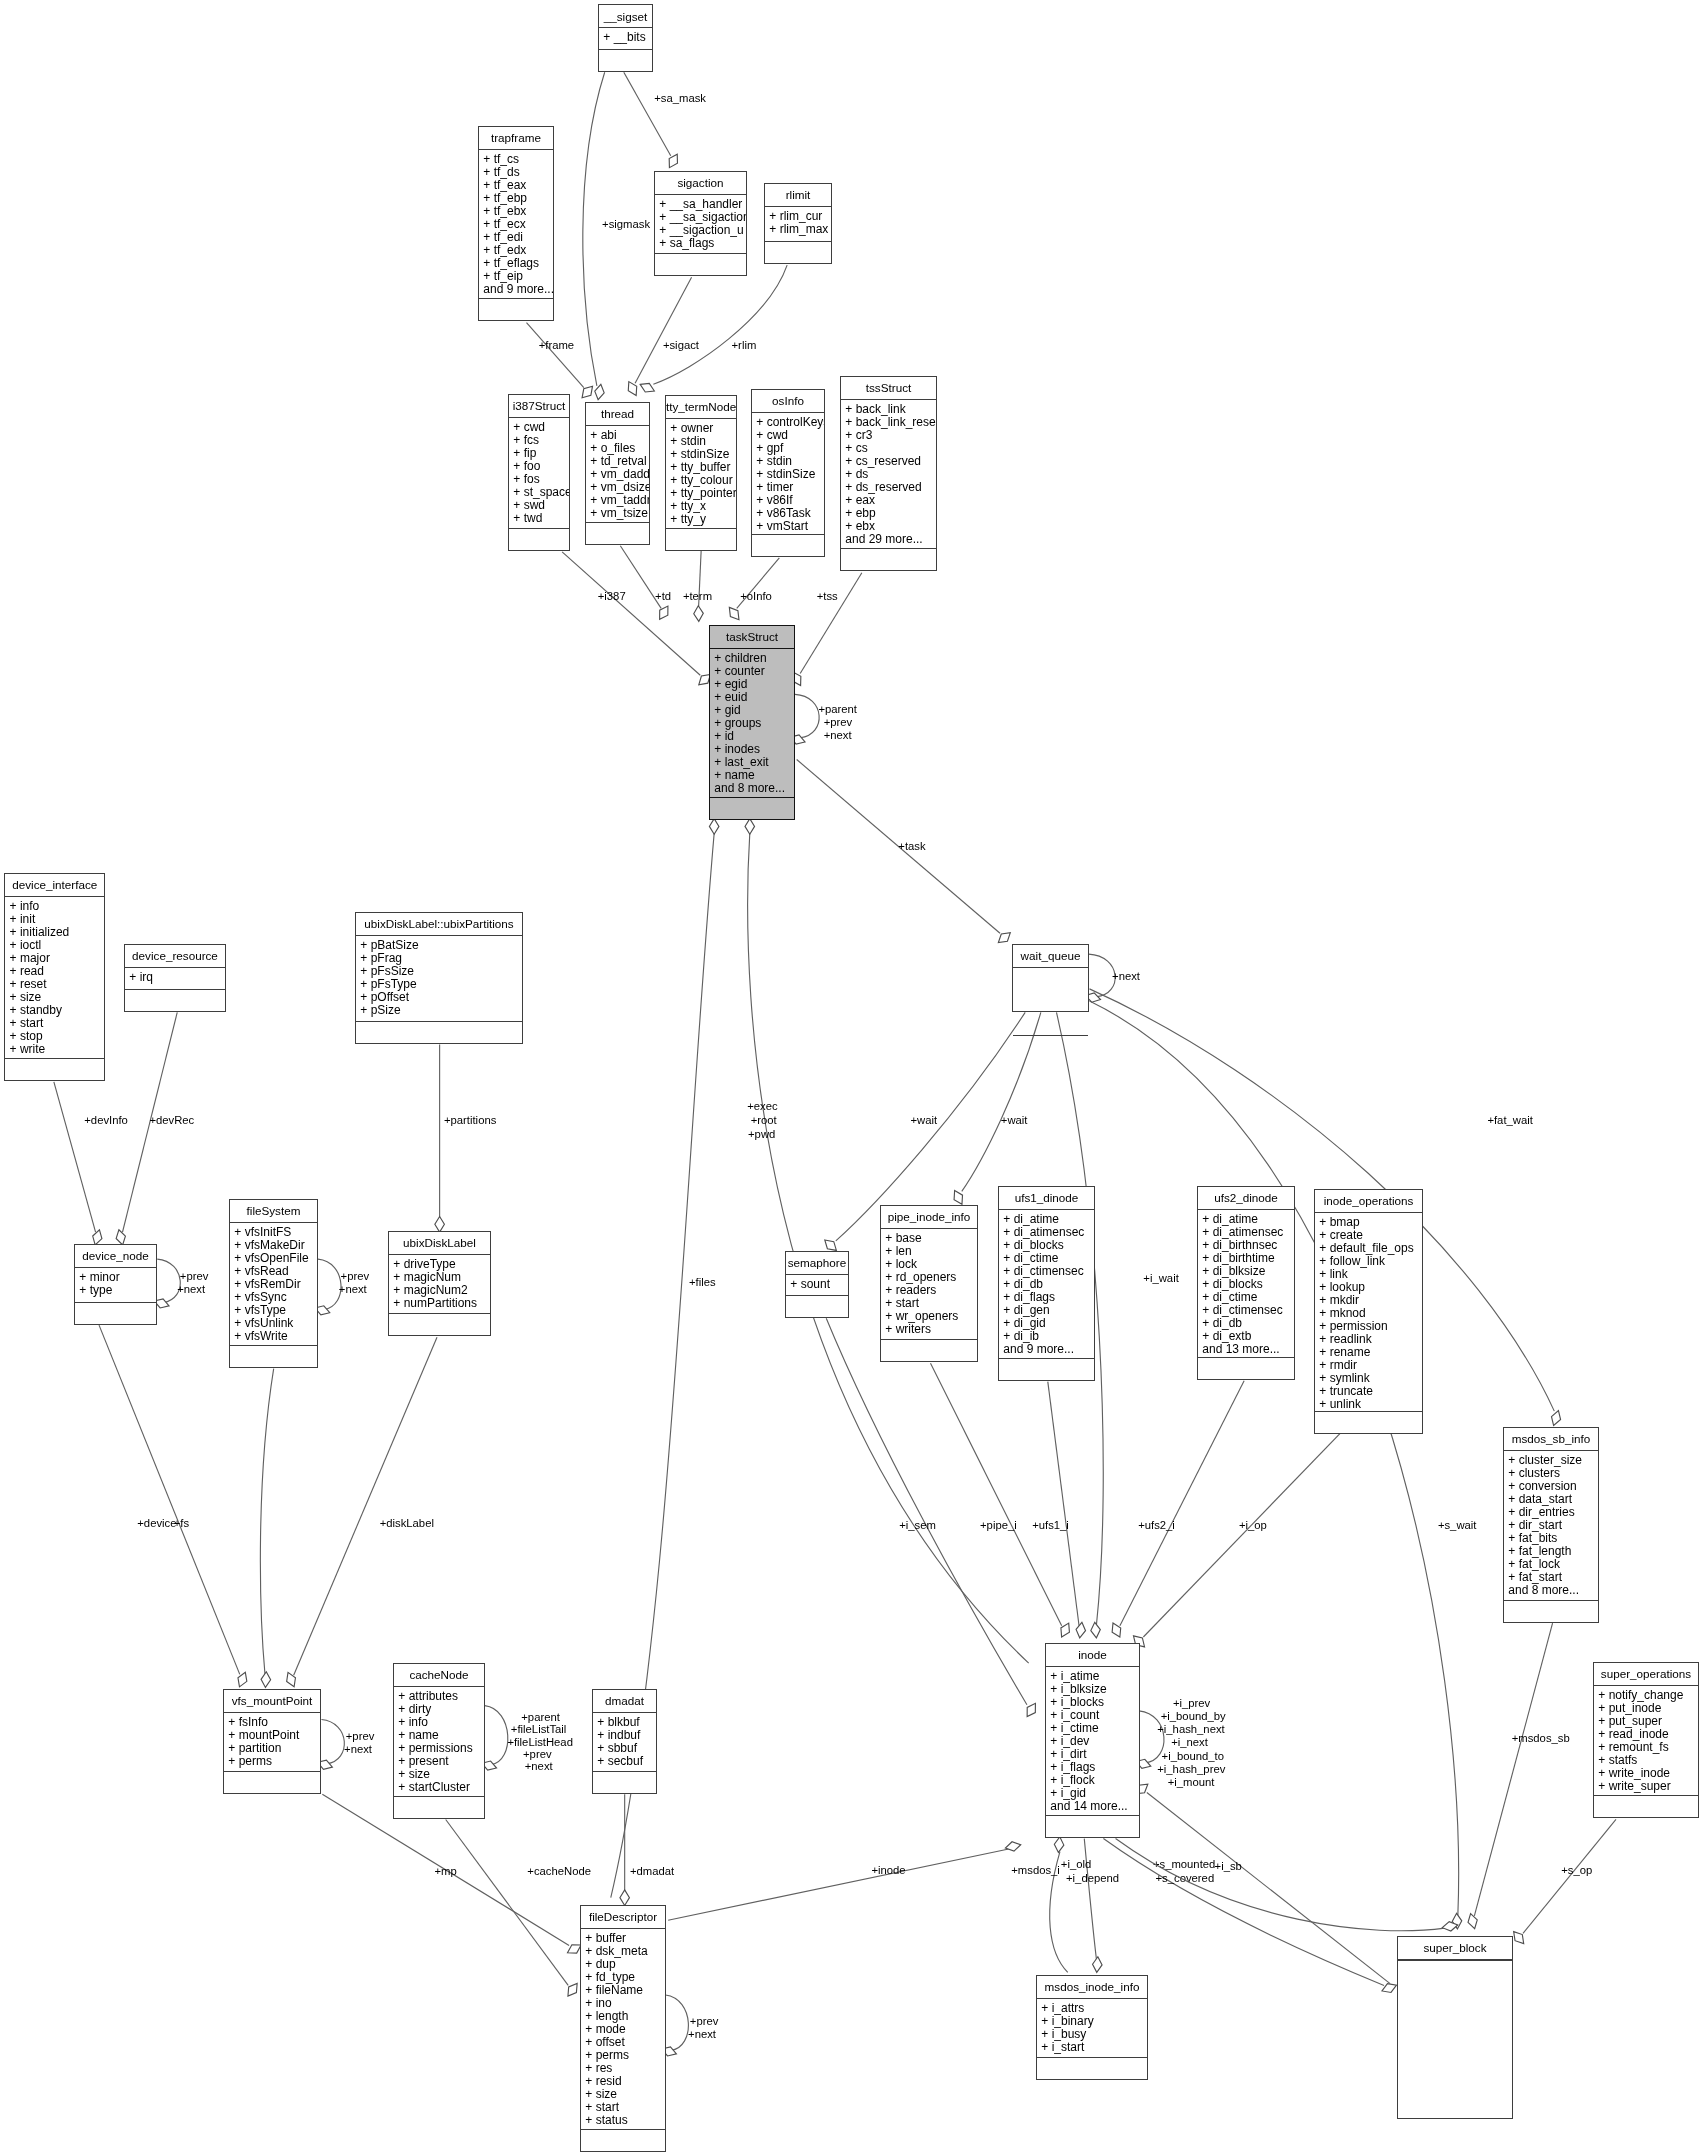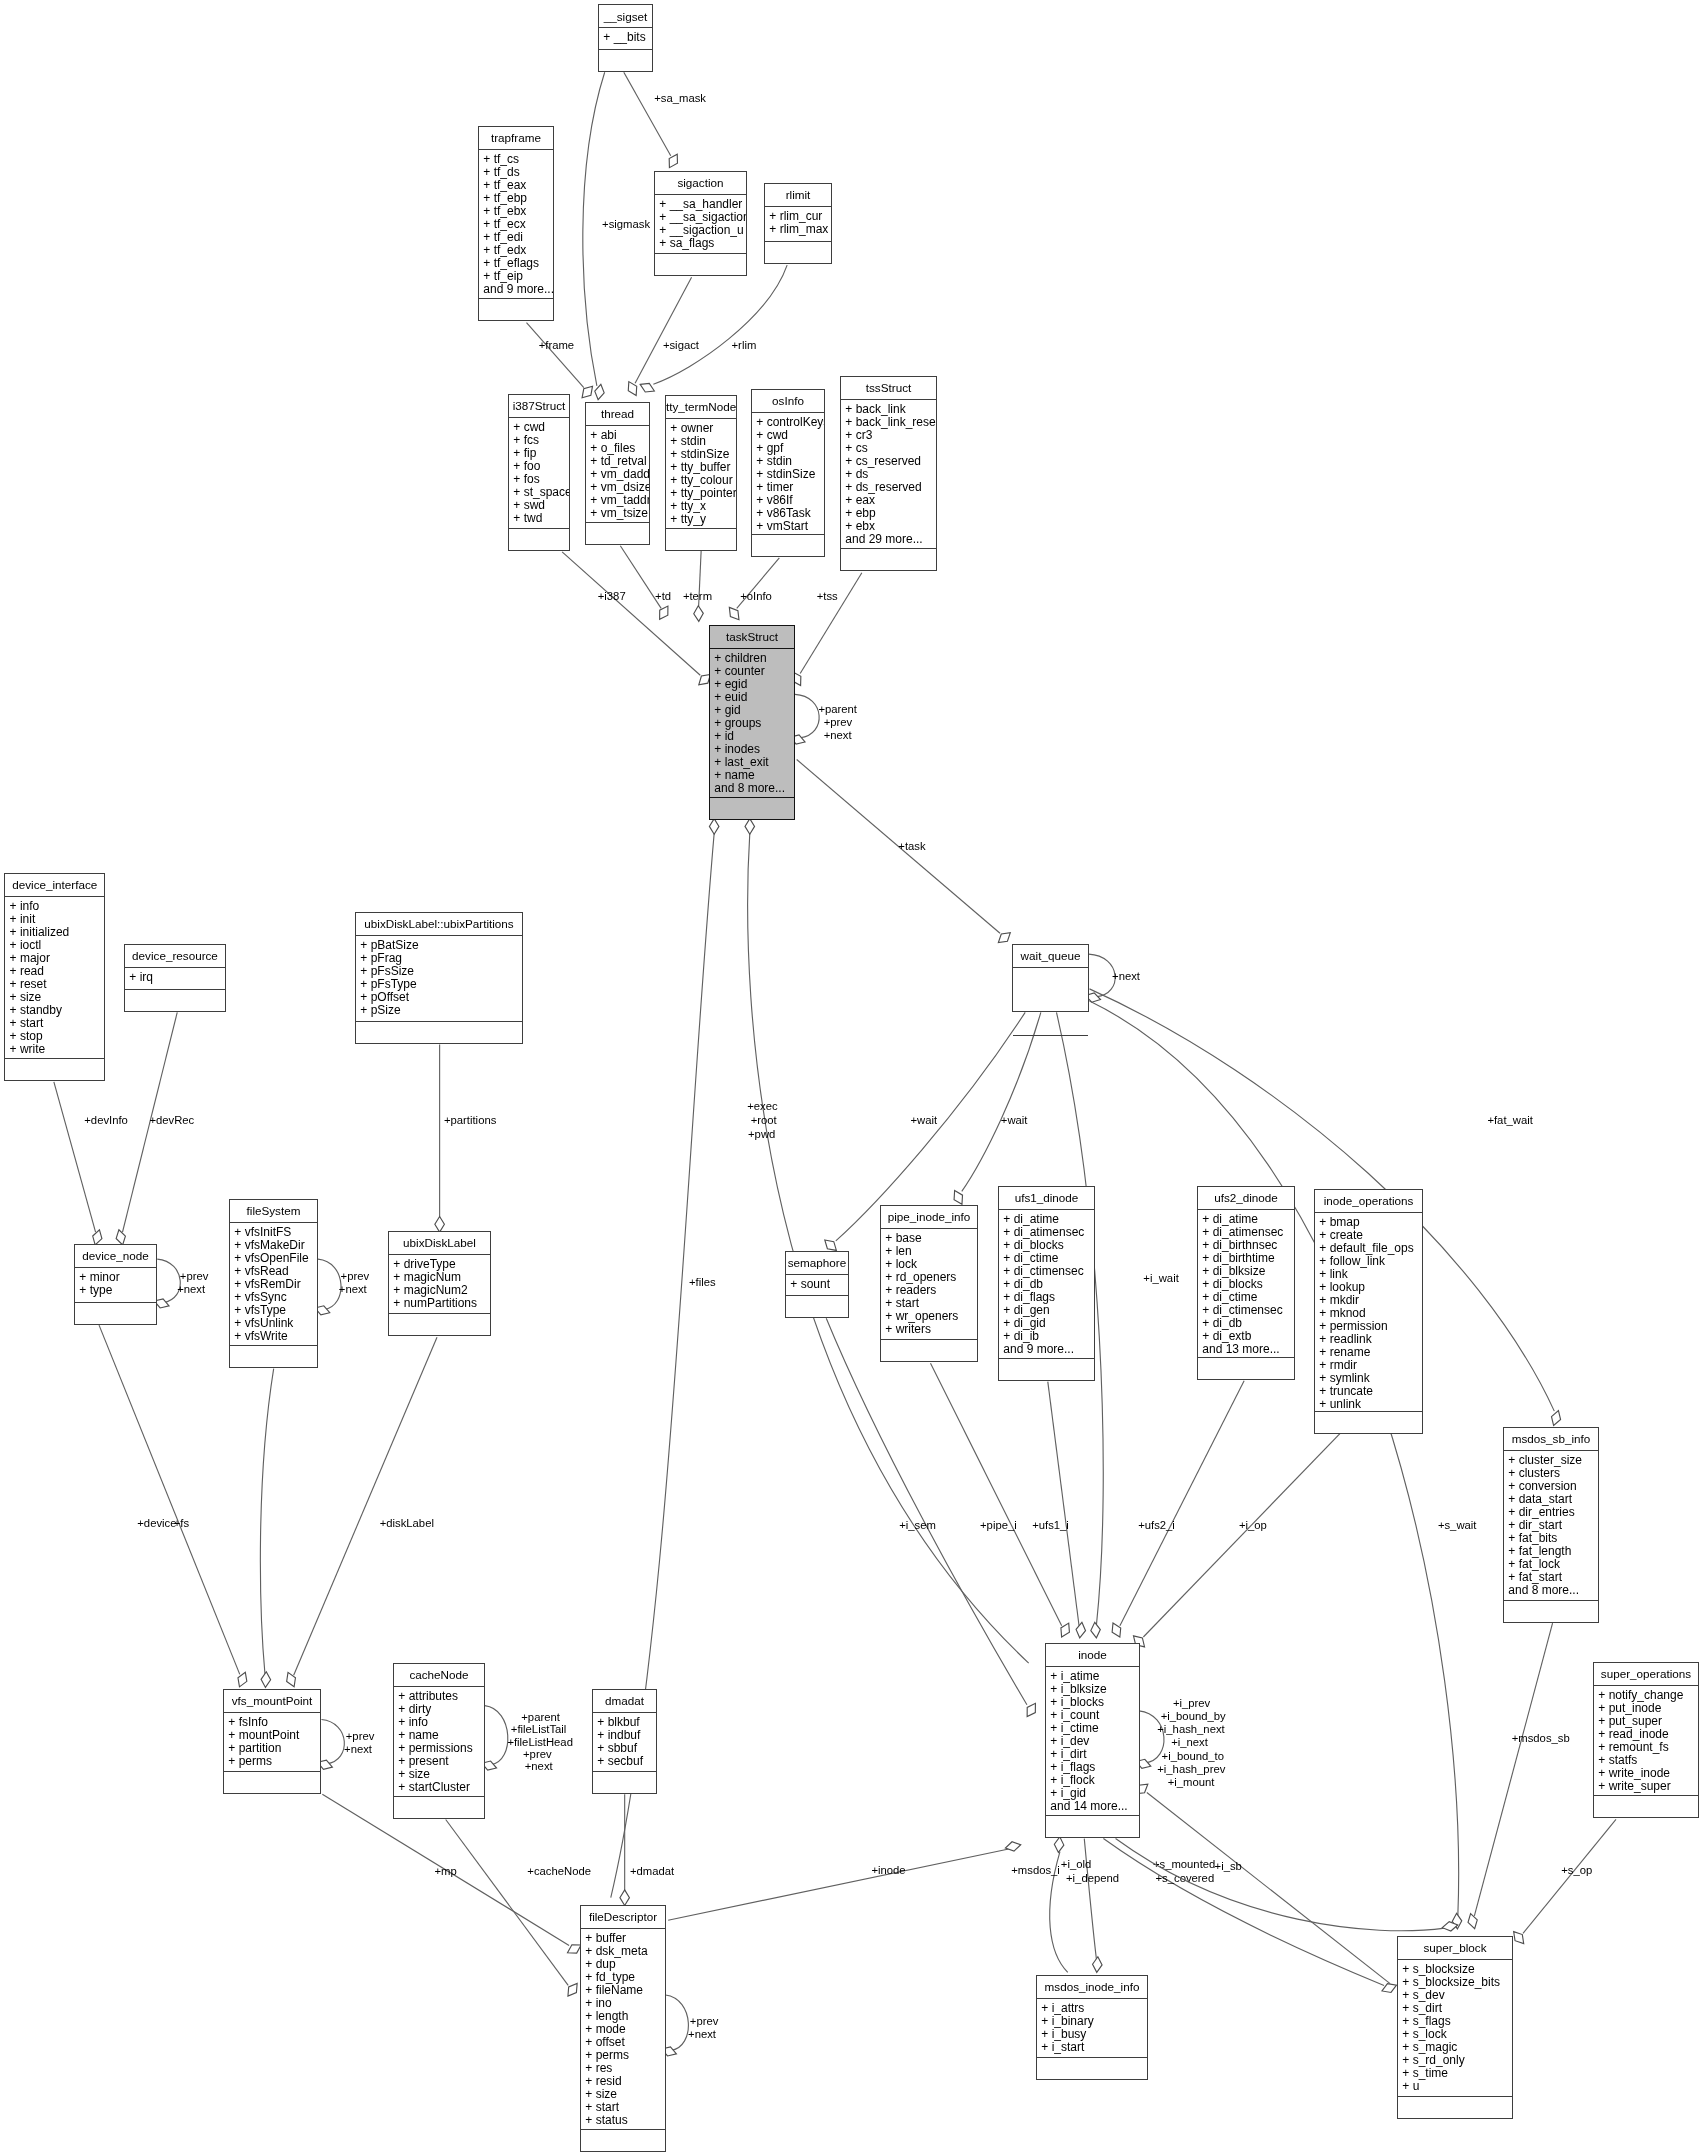--- a/index.html
+++ b/index.html
@@ -594,29 +594,17 @@
         <div class="a">
           <div>+ i_attrs</div>
           <div>+ i_binary</div>
           <div>+ i_busy</div>
           <div>+ i_start</div>
         </div>
         <div class="e"></div>
       </div>
       <div class="cls" style="left: 1397px; top: 1936px; width: 116px; height: 183px;">
         <div class="t">super_block</div>
-        <div class="a">
-          <div>+ s_blocksize</div>
-          <div>+ s_blocksize_bits</div>
-          <div>+ s_dev</div>
-          <div>+ s_dirt</div>
-          <div>+ s_flags</div>
-          <div>+ s_lock</div>
-          <div>+ s_magic</div>
-          <div>+ s_rd_only</div>
-          <div>+ s_time</div>
-          <div>+ u</div>
-        </div>
         <div class="e"></div>
       </div>
     </div>
 </div>
 
 
 </body></html>

